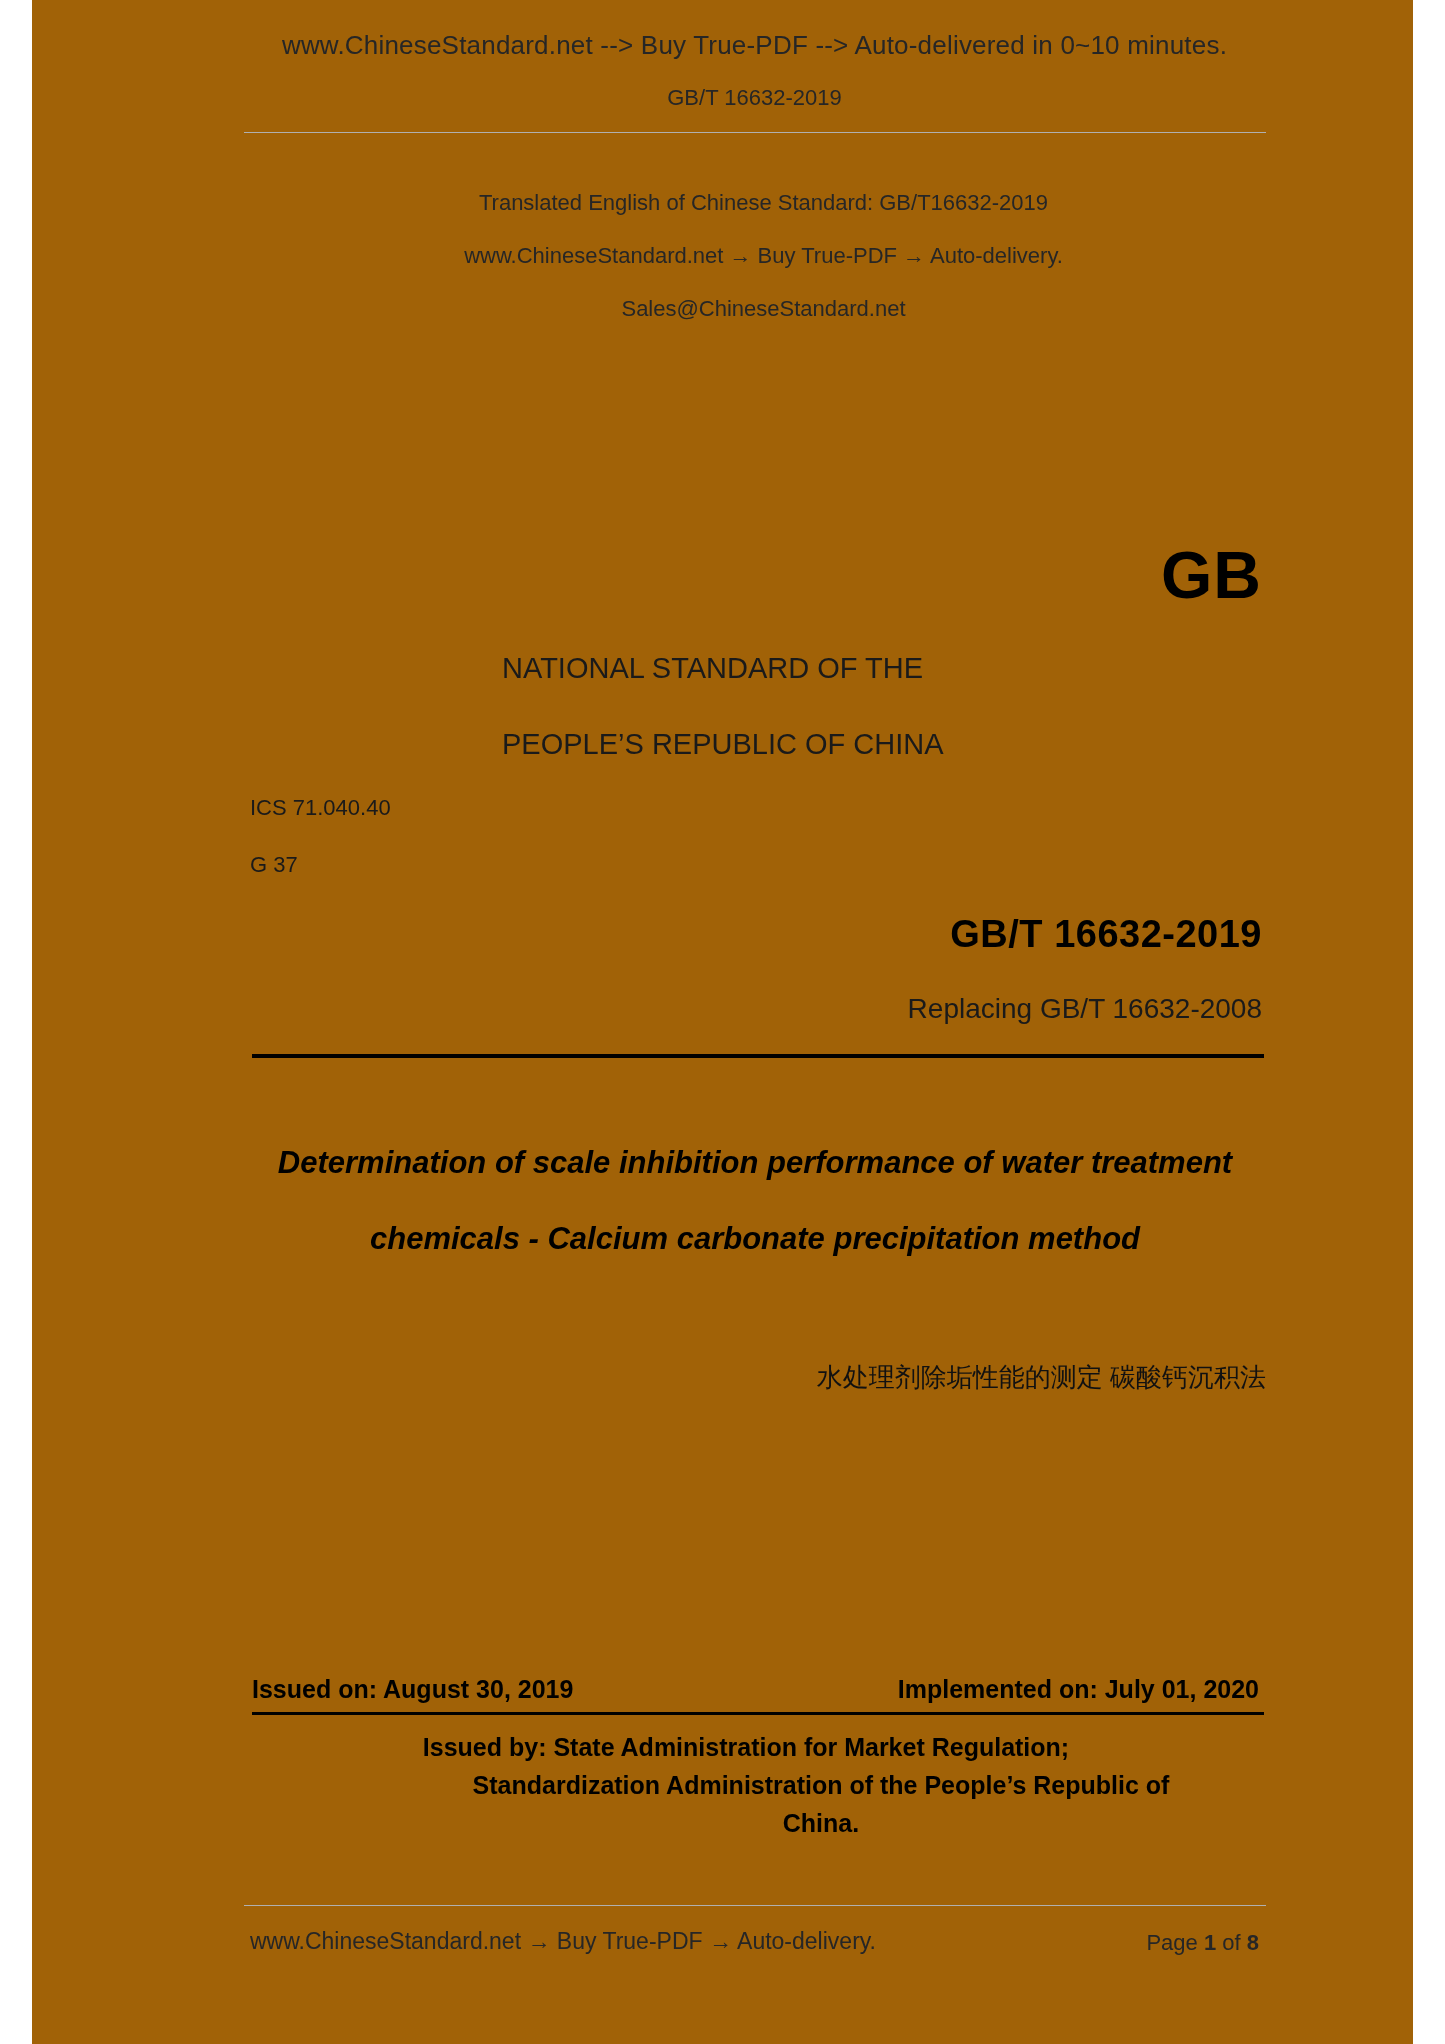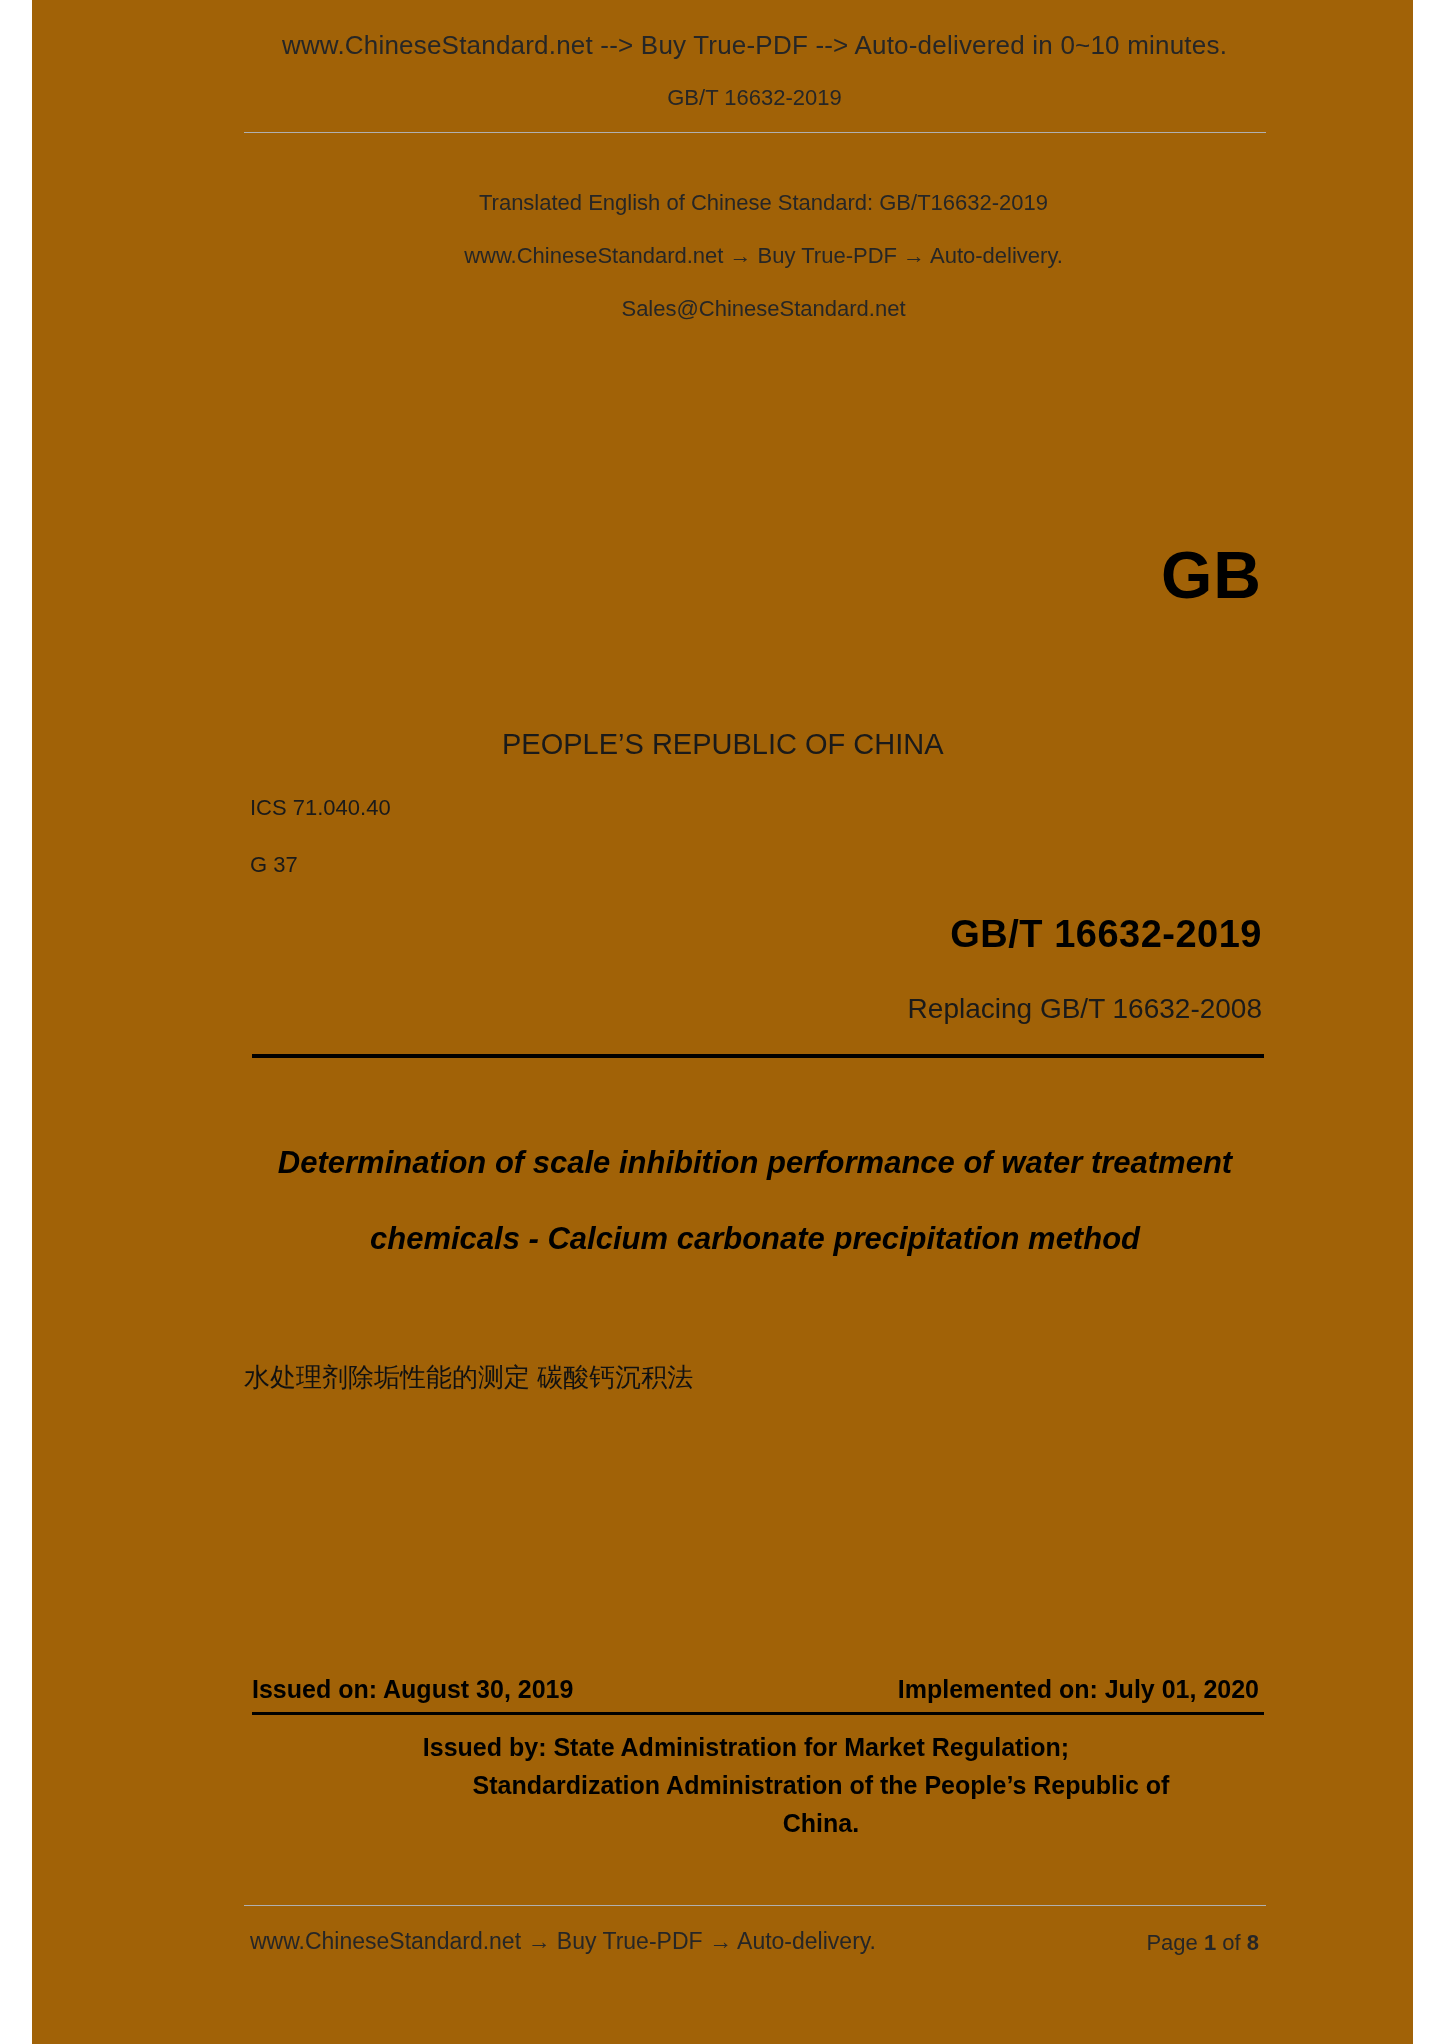--- a/index.html
+++ b/index.html
@@ -141,21 +141,21 @@
     font-weight: bold;
     line-height: 76px;
     color: #000;
     font-style: italic;
   }
   .title-cn {
     position: absolute;
     left: 212px;
     top: 1360px;
     width: 1022px;
-    text-align: left;
+    text-align: right;
     font-size: 26px;
     color: #111;
   }
 
   
   .issued-on {
     position: absolute;
     left: 220px;
     top: 1675px;
     font-size: 25px;
@@ -230,20 +230,21 @@
     <div class="trans-line trans-2">
       <span class="u">www.ChineseStandard.net</span><span> → Buy True-PDF → Auto-delivery.</span>
     </div>
 
     <div class="trans-line trans-3">
       <span class="u">Sales@ChineseStandard.net</span>
     </div>
 
     <div class="gb-logo">GB</div>
 
+    <div class="nat-1">NATIONAL STANDARD OF THE</div>
     <div class="nat-2">PEOPLE’S REPUBLIC OF CHINA</div>
 
     <div class="ics">ICS 71.040.40</div>
     <div class="gclass">G 37</div>
 
     <div class="std-no">GB/T  16632-2019</div>
     <div class="replacing">Replacing  GB/T  16632-2008</div>
 
     <div class="rule-heavy"></div>
 

